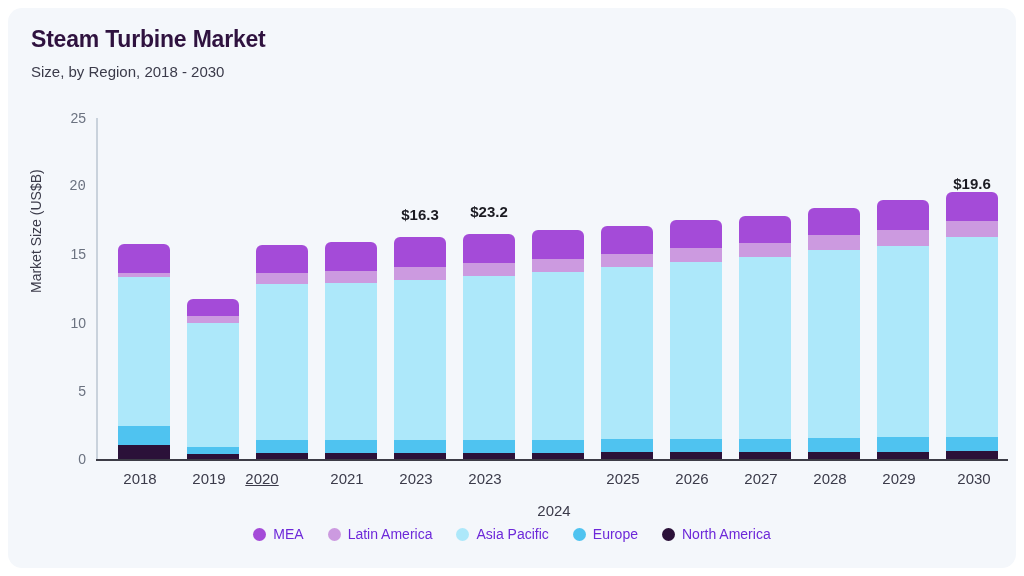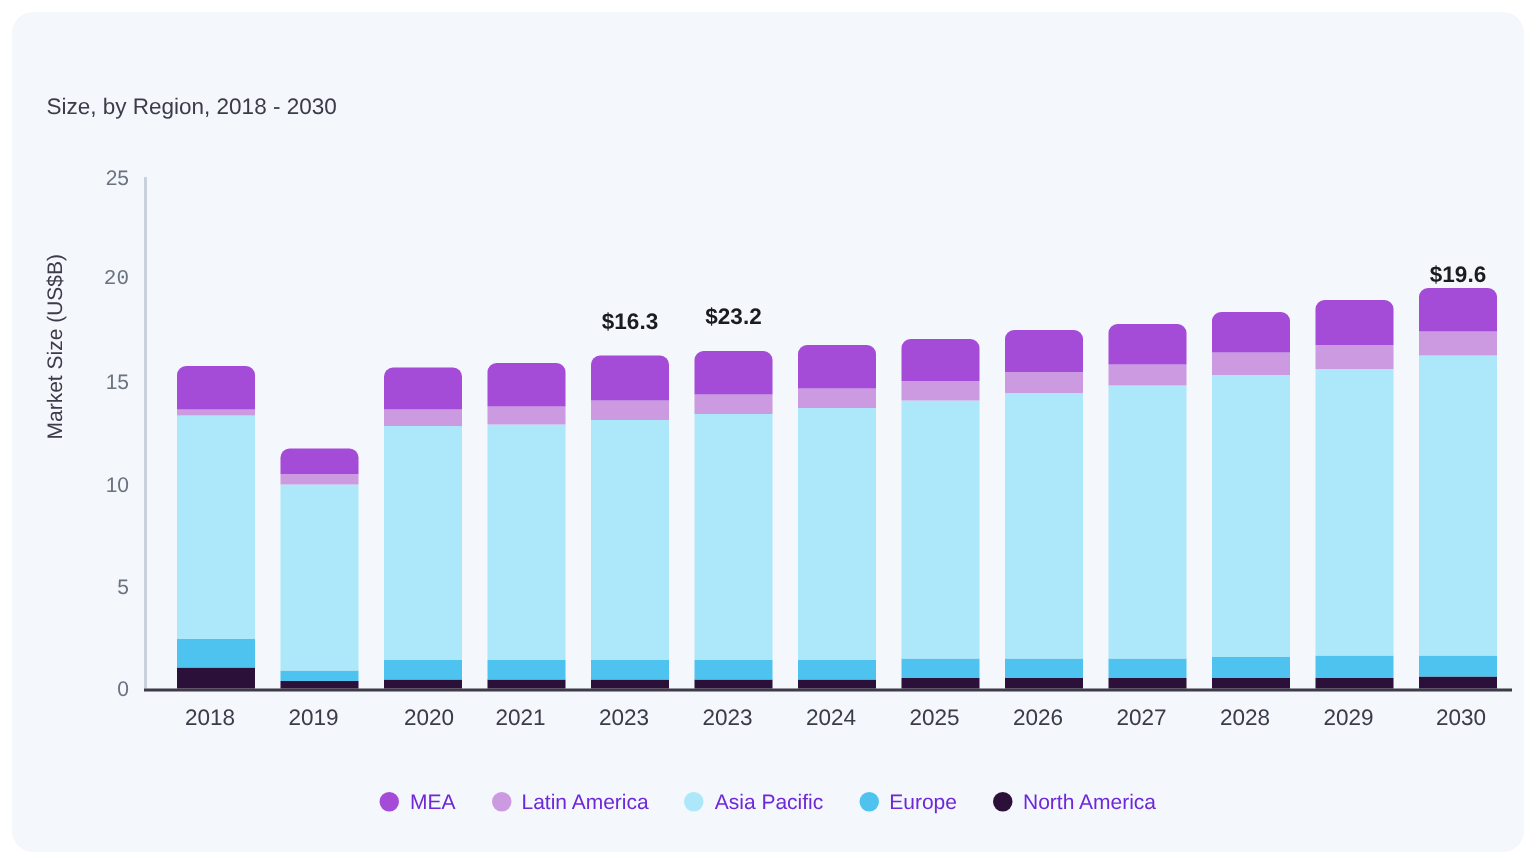--- a/index.html
+++ b/index.html
@@ -194,20 +194,21 @@
     color: #6d28d9;
     white-space: nowrap;
   }
 </style>
 </head>
 <body>
 
 <div id="frame">
   <div id="panel">
 
+    <div id="chart-title">Steam Turbine Market</div>
     <div id="chart-subtitle">Size, by Region, 2018 - 2030</div>
 
 
     <div id="ylabel">Market Size (US$B)</div>
 
     <div id="plot">
       <div id="axis-line-y"></div>
       <div id="axis-line-x"></div>
       <div id="yticks">
           <div class="ytick-label" style="top: 349px;">0</div>
@@ -335,25 +336,25 @@
               <div class="seg" style="background: rgb(173, 232, 250); height: 199.144px; bottom: 22.506px;"></div>
               <div class="seg" style="background: rgb(204, 154, 224); height: 16.368px; bottom: 221.65px;"></div>
               <div class="seg seg-top" style="background: rgb(164, 75, 216); height: 29.326px; bottom: 238.018px;"></div>
             </div>
             <div class="bar-value" style="bottom: 267px; text-align: right;">$19.6</div>
           </div>
         </div>
       <div id="xticks">
           <div class="xtick-label" style="left: 18px;">2018</div>
           <div class="xtick-label" style="left: 87px;">2019</div>
-          <div class="xtick-label" style="left: 164px;">2020</div>
+          <div class="xtick-label" style="left: 140px; text-decoration: underline;">2020</div>
           <div class="xtick-label" style="left: 225px;">2021</div>
           <div class="xtick-label" style="left: 294px;">2023</div>
           <div class="xtick-label" style="left: 363px;">2023</div>
-          <div class="xtick-label" style="left: 432px;">2024</div>
+          <div class="xtick-label" style="left: 432px; margin-top: 32px;">2024</div>
           <div class="xtick-label" style="left: 501px;">2025</div>
           <div class="xtick-label" style="left: 570px;">2026</div>
           <div class="xtick-label" style="left: 639px;">2027</div>
           <div class="xtick-label" style="left: 708px;">2028</div>
           <div class="xtick-label" style="left: 777px;">2029</div>
           <div class="xtick-label" style="left: 852px;">2030</div>
         </div>
     </div>
 
     <div id="legend">

